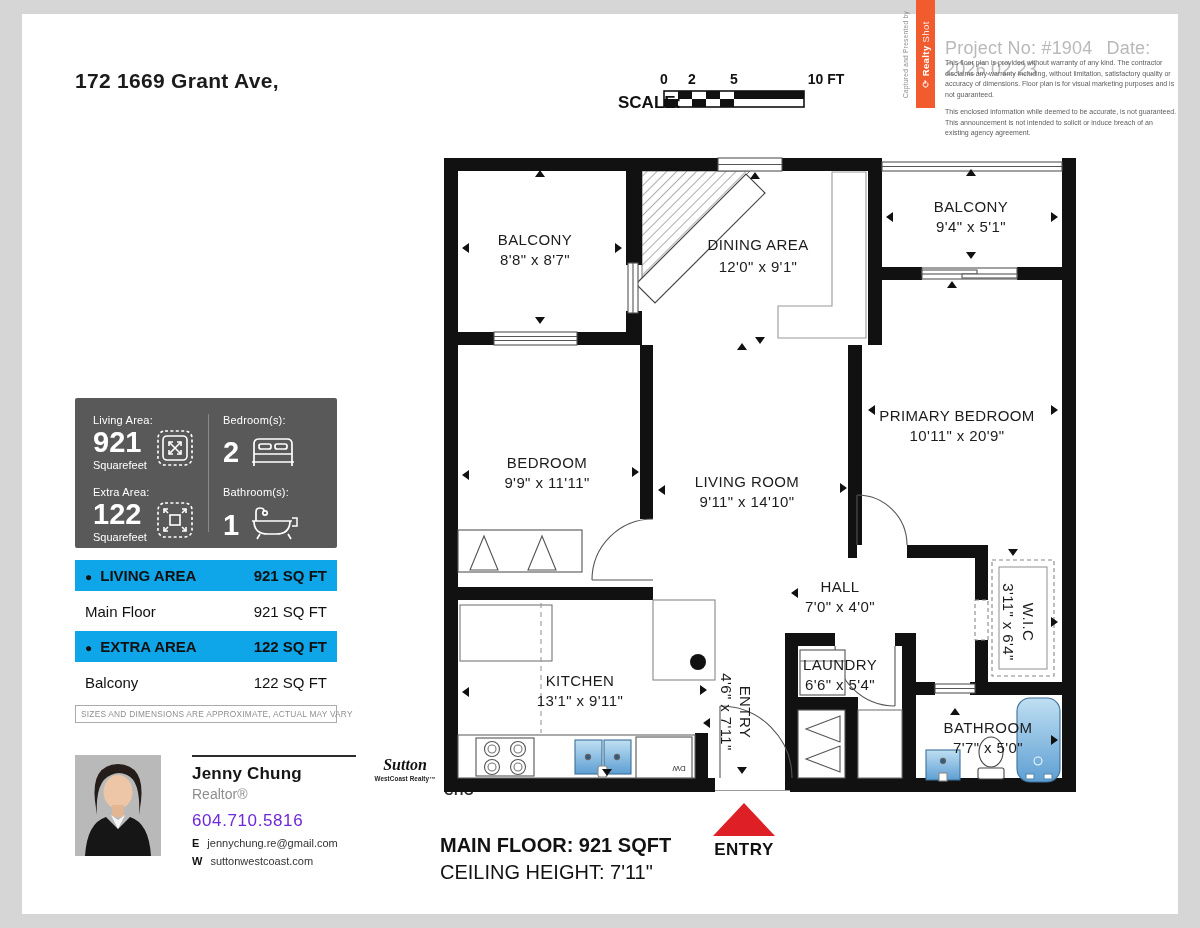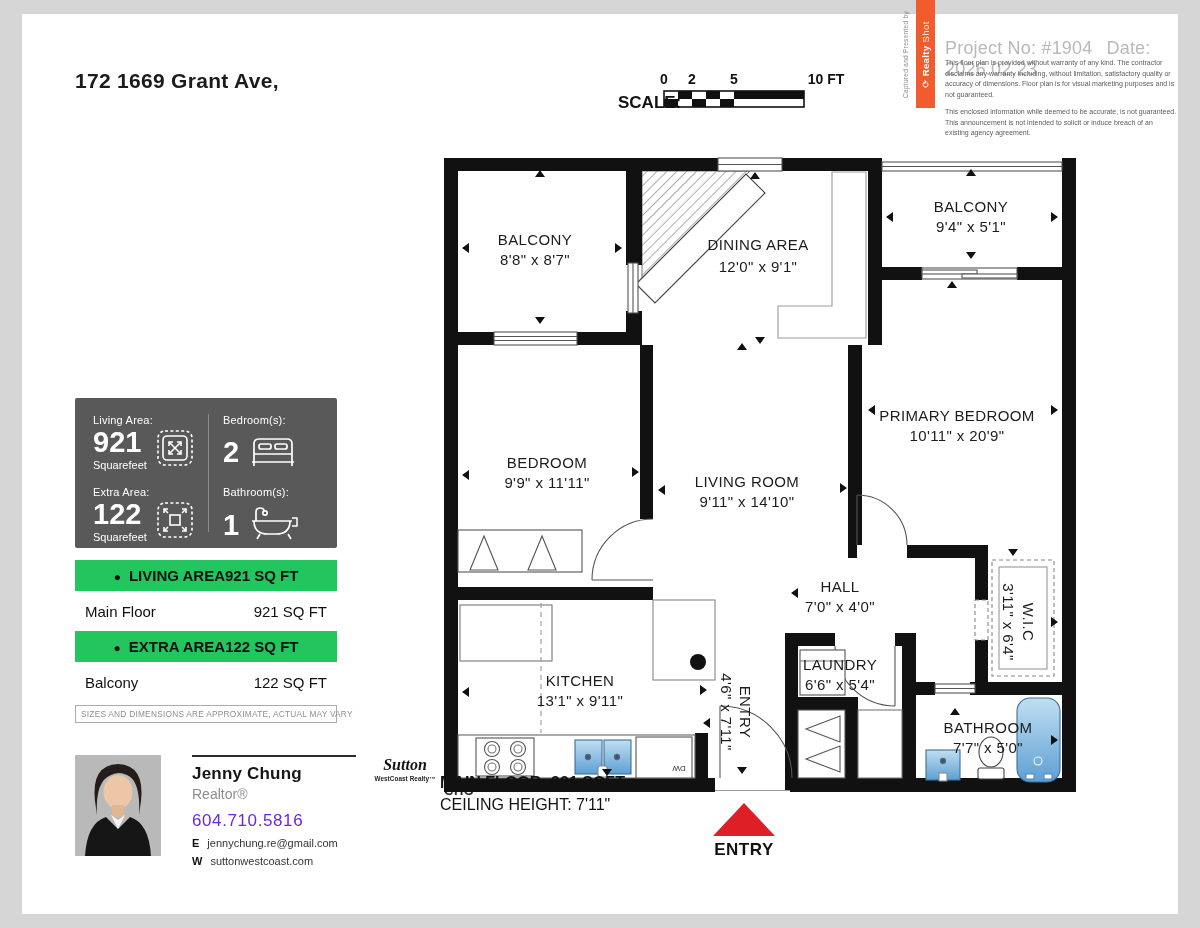--- a/index.html
+++ b/index.html
@@ -30,21 +30,21 @@
   .stats .divider { position:absolute; left:133px; top:16px; width:1px; height:118px; background:#8a8a8a; }
   .stat-block { position:absolute; }
   .stat-label { font-size:11px; letter-spacing:.2px; margin-bottom:2px; }
   .stat-row { display:flex; align-items:center; gap:9px; }
   .stat-num { font-size:29px; font-weight:bold; line-height:1; }
   .stat-unit { font-size:11px; margin-top:2px; }
 
   
   .atable { position:absolute; left:53px; top:546px; width:262px; }
   .arow { display:flex; justify-content:space-between; align-items:center; font-size:15px; color:#111; }
-  .ahead { background:#22c55e; font-weight:bold; padding:7px 10px;justify-content:center; }
+  .ahead { background:#0ea5e9; font-weight:bold; padding:7px 10px; }
   .ahead .bullet { font-size:12px; margin-right:8px; }
   .adata { padding:12px 10px 11px 10px; }
   .notebox { margin-top:3px; border:1px solid #ababab; color:#8f8f8f; font-size:8.3px; letter-spacing:.25px; padding:3px 5px; white-space:nowrap; }
 
   
   .agent-photo { position:absolute; left:53px; top:741px; width:86px; height:101px; }
   .agent-info { position:absolute; left:170px; top:741px; width:270px; }
   .agent-rule { width:164px; height:2px; background:#2b2b2b; margin-bottom:7px; }
   .agent-name { font-size:17px; font-weight:bold; color:#161616; letter-spacing:.2px; }
   .agent-title { font-size:14px; color:#8d8d8d; margin-top:2px; }
@@ -53,21 +53,21 @@
   .agent-line b { font-size:11px; color:#111; }
   .logo-sutton { position:absolute; left:182px; top:1px; width:62px; text-align:center; }
   .logo-sutton .script { font-family:"Liberation Serif", serif; font-style:italic; font-weight:bold; font-size:16px; color:#111; }
   .logo-sutton .sub { font-size:6.3px; font-weight:bold; color:#222; margin-top:1px; letter-spacing:.1px; }
   .logo-tedcho { position:absolute; left:252px; top:0; text-align:left; }
   .logo-tedcho .t1 { font-size:13px; font-weight:900; color:#121212; line-height:.95; letter-spacing:.5px; }
   .logo-tedcho .t2 { font-size:13px; font-weight:600; color:#2a2a2a; line-height:.95; letter-spacing:.5px; }
 
   
   .plan { position:absolute; left:418px; top:136px; }
-  .plan-footer { position:absolute; left:418px; top:758px; font-size:16px; color:#121212; line-height:1.35; }
+  .plan-footer { position:absolute; left:418px; top:818px; font-size:20px; color:#121212; line-height:1.35; }
   .plan-footer .l1 { font-weight:bold; }
   .entry-arrow { position:absolute; left:691px; top:789px; width:0; height:0; border-left:31px solid transparent; border-right:31px solid transparent; border-bottom:33px solid #DE1F26; }
   .entry-word { position:absolute; left:676px; top:826px; width:92px; text-align:center; font-size:17px; font-weight:bold; color:#111; letter-spacing:.5px; }
 
   svg text { font-family:"Liberation Sans", sans-serif; }
   .roomname, .roomdims { font-size:15px; fill:#1c1c1c; letter-spacing:.4px; }
 </style>
 </head>
 <body>
 

